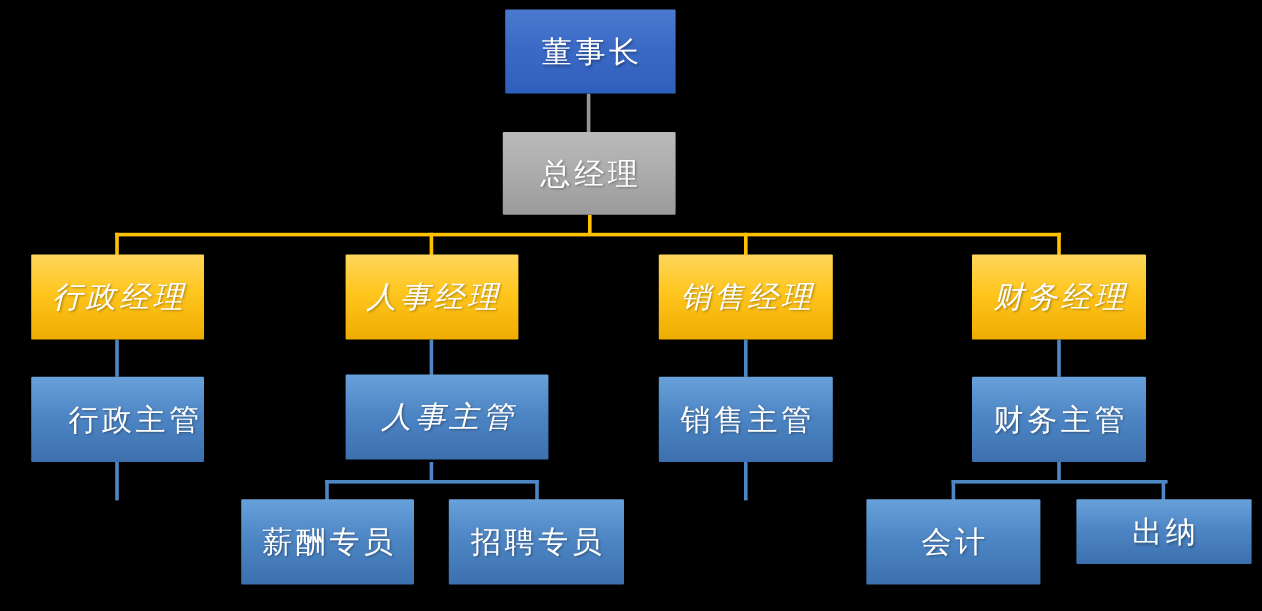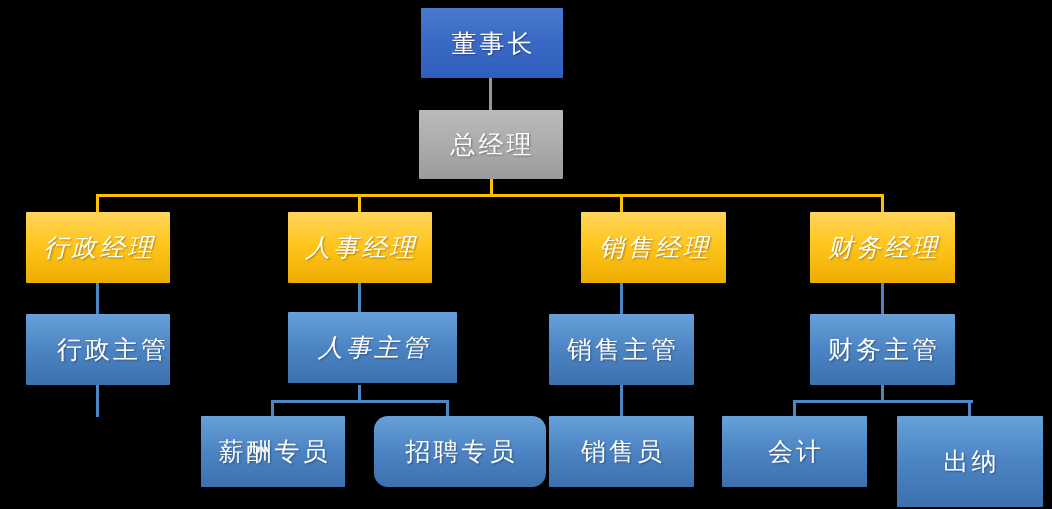--- a/index.html
+++ b/index.html
@@ -62,27 +62,26 @@
   <div class="line blue" style="left:793px;top:400px;width:180px;height:3px;"></div>
   <div class="line blue" style="left:793px;top:400px;width:3px;height:17px;"></div>
   <div class="line blue" style="left:968px;top:400px;width:3px;height:17px;"></div>
 
   <div class="node lvl-chair" style="left:421px;top:8px;width:142px;height:70px;">董事长</div>
 
   <div class="node lvl-gm" style="left:419px;top:110px;width:144px;height:69px;">总经理</div>
 
   <div class="node lvl-mgr" style="left:26px;top:212px;width:144px;height:71px;">行政经理</div>
   <div class="node lvl-mgr" style="left:288px;top:212px;width:144px;height:71px;">人事经理</div>
-  <div class="node lvl-mgr" style="left:549px;top:212px;width:145px;height:71px;margin-left:32px;">销售经理</div>
+  <div class="node lvl-mgr" style="left:549px;top:212px;width:145px;height:71px;">销售经理</div>
   <div class="node lvl-mgr" style="left:810px;top:212px;width:145px;height:71px;">财务经理</div>
 
   <div class="node lvl-blue" style="left:26px;top:314px;width:144px;height:71px;padding-left:27px;">行政主管</div>
   <div class="node lvl-blue" style="left:288px;top:312px;width:169px;height:71px;font-style:italic;">人事主管</div>
   <div class="node lvl-blue" style="left:549px;top:314px;width:145px;height:71px;">销售主管</div>
   <div class="node lvl-blue" style="left:810px;top:314px;width:145px;height:71px;">财务主管</div>
 
   <div class="node lvl-blue" style="left:201px;top:416px;width:144px;height:71px;">薪酬专员</div>
-  <div class="node lvl-blue" style="left:374px;top:416px;width:172px;height:71px;border-radius:14px;">招聘专员</div>
-  <div class="node lvl-blue" style="left:549px;top:416px;width:145px;height:71px;">销售员</div>
+  <div class="node lvl-blue" style="left:374px;top:416px;width:146px;height:71px;">招聘专员</div>
   <div class="node lvl-blue" style="left:722px;top:416px;width:145px;height:71px;">会计</div>
-  <div class="node lvl-blue" style="left:897px;top:416px;width:146px;height:91px;text-align:right;">出纳</div>
+  <div class="node lvl-blue" style="left:897px;top:416px;width:146px;height:54px;text-align:right;">出纳</div>
 
 </div>
 
 </body></html>

